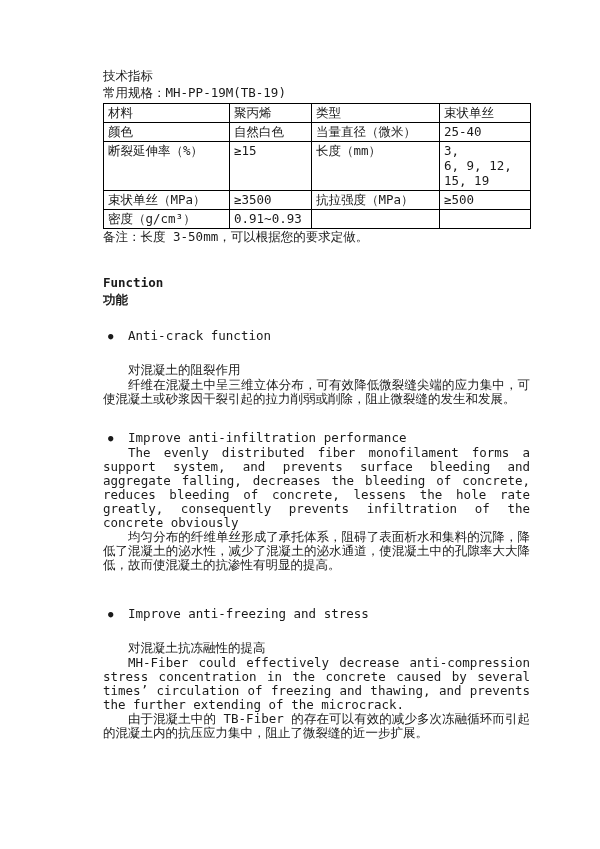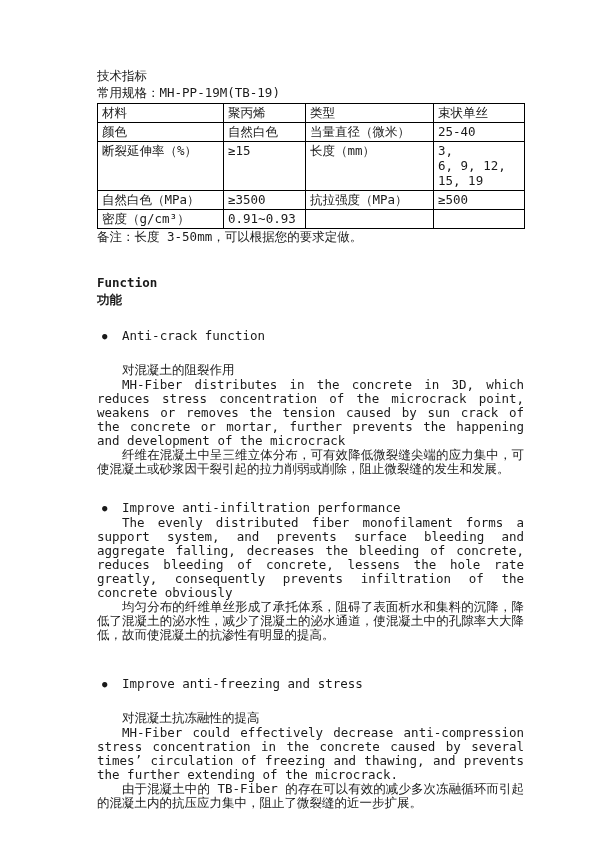--- a/index.html
+++ b/index.html
@@ -19,21 +19,21 @@
     height: 849px;
     background: var(--background, #ffffff);
     color: var(--text, #1a1a1a);
     font-family: "DejaVu Sans Mono", "Liberation Mono", monospace;
     font-size: 12.5px;
     line-height: 14px;
     overflow: hidden;
   }
   .content {
     position: absolute;
-    left: 97px;
+    left: 103px;
     top: 67px;
     width: 427px;
   }
   .doc-title {
     line-height: 17px;
   }
   .spec-line {
     line-height: 17px;
     margin-bottom: 2px;
   }
@@ -125,21 +125,21 @@
           <td>25-40</td>
         </tr>
         <tr>
           <td>断裂延伸率（%）</td>
           <td>≥15</td>
           <td>长度（mm）</td>
           <td>3,
 6, 9, 12, 15, 19</td>
         </tr>
         <tr>
-          <td>自然白色（MPa）</td>
+          <td>束状单丝（MPa）</td>
           <td>≥3500</td>
           <td>抗拉强度（MPa）</td>
           <td>≥500</td>
         </tr>
         <tr>
           <td>密度（g/cm³）</td>
           <td>0.91~0.93</td>
           <td></td>
           <td></td>
         </tr>
@@ -151,21 +151,20 @@
     <div class="fn-heading">
       <div>Function</div>
       <div>功能</div>
     </div>
 
     <div class="item">
       <div class="bullet-row">
         <span class="bullet">●</span><span>Anti-crack function</span>
       </div>
       <div class="subtitle-zh">对混凝土的阻裂作用</div>
-      <p class="para-en">MH-Fiber distributes in the concrete in 3D, which reduces stress concentration of the microcrack point, weakens or removes the tension caused by sun crack of the concrete or mortar, further prevents the happening and development of the microcrack</p>
       <p class="para-zh">纤维在混凝土中呈三维立体分布，可有效降低微裂缝尖端的应力集中，可使混凝土或砂浆因干裂引起的拉力削弱或削除，阻止微裂缝的发生和发展。</p>
     </div>
 
     <div class="item gap-md">
       <div class="bullet-row">
         <span class="bullet">●</span><span>Improve anti-infiltration performance</span>
       </div>
       <p class="para-en">The evenly distributed fiber monofilament forms a support system, and prevents surface bleeding and aggregate falling, decreases the bleeding of concrete, reduces bleeding of concrete, lessens the hole rate greatly, consequently prevents infiltration of the concrete obviously</p>
       <p class="para-zh">均匀分布的纤维单丝形成了承托体系，阻碍了表面析水和集料的沉降，降低了混凝土的泌水性，减少了混凝土的泌水通道，使混凝土中的孔隙率大大降低，故而使混凝土的抗渗性有明显的提高。</p>
     </div>

